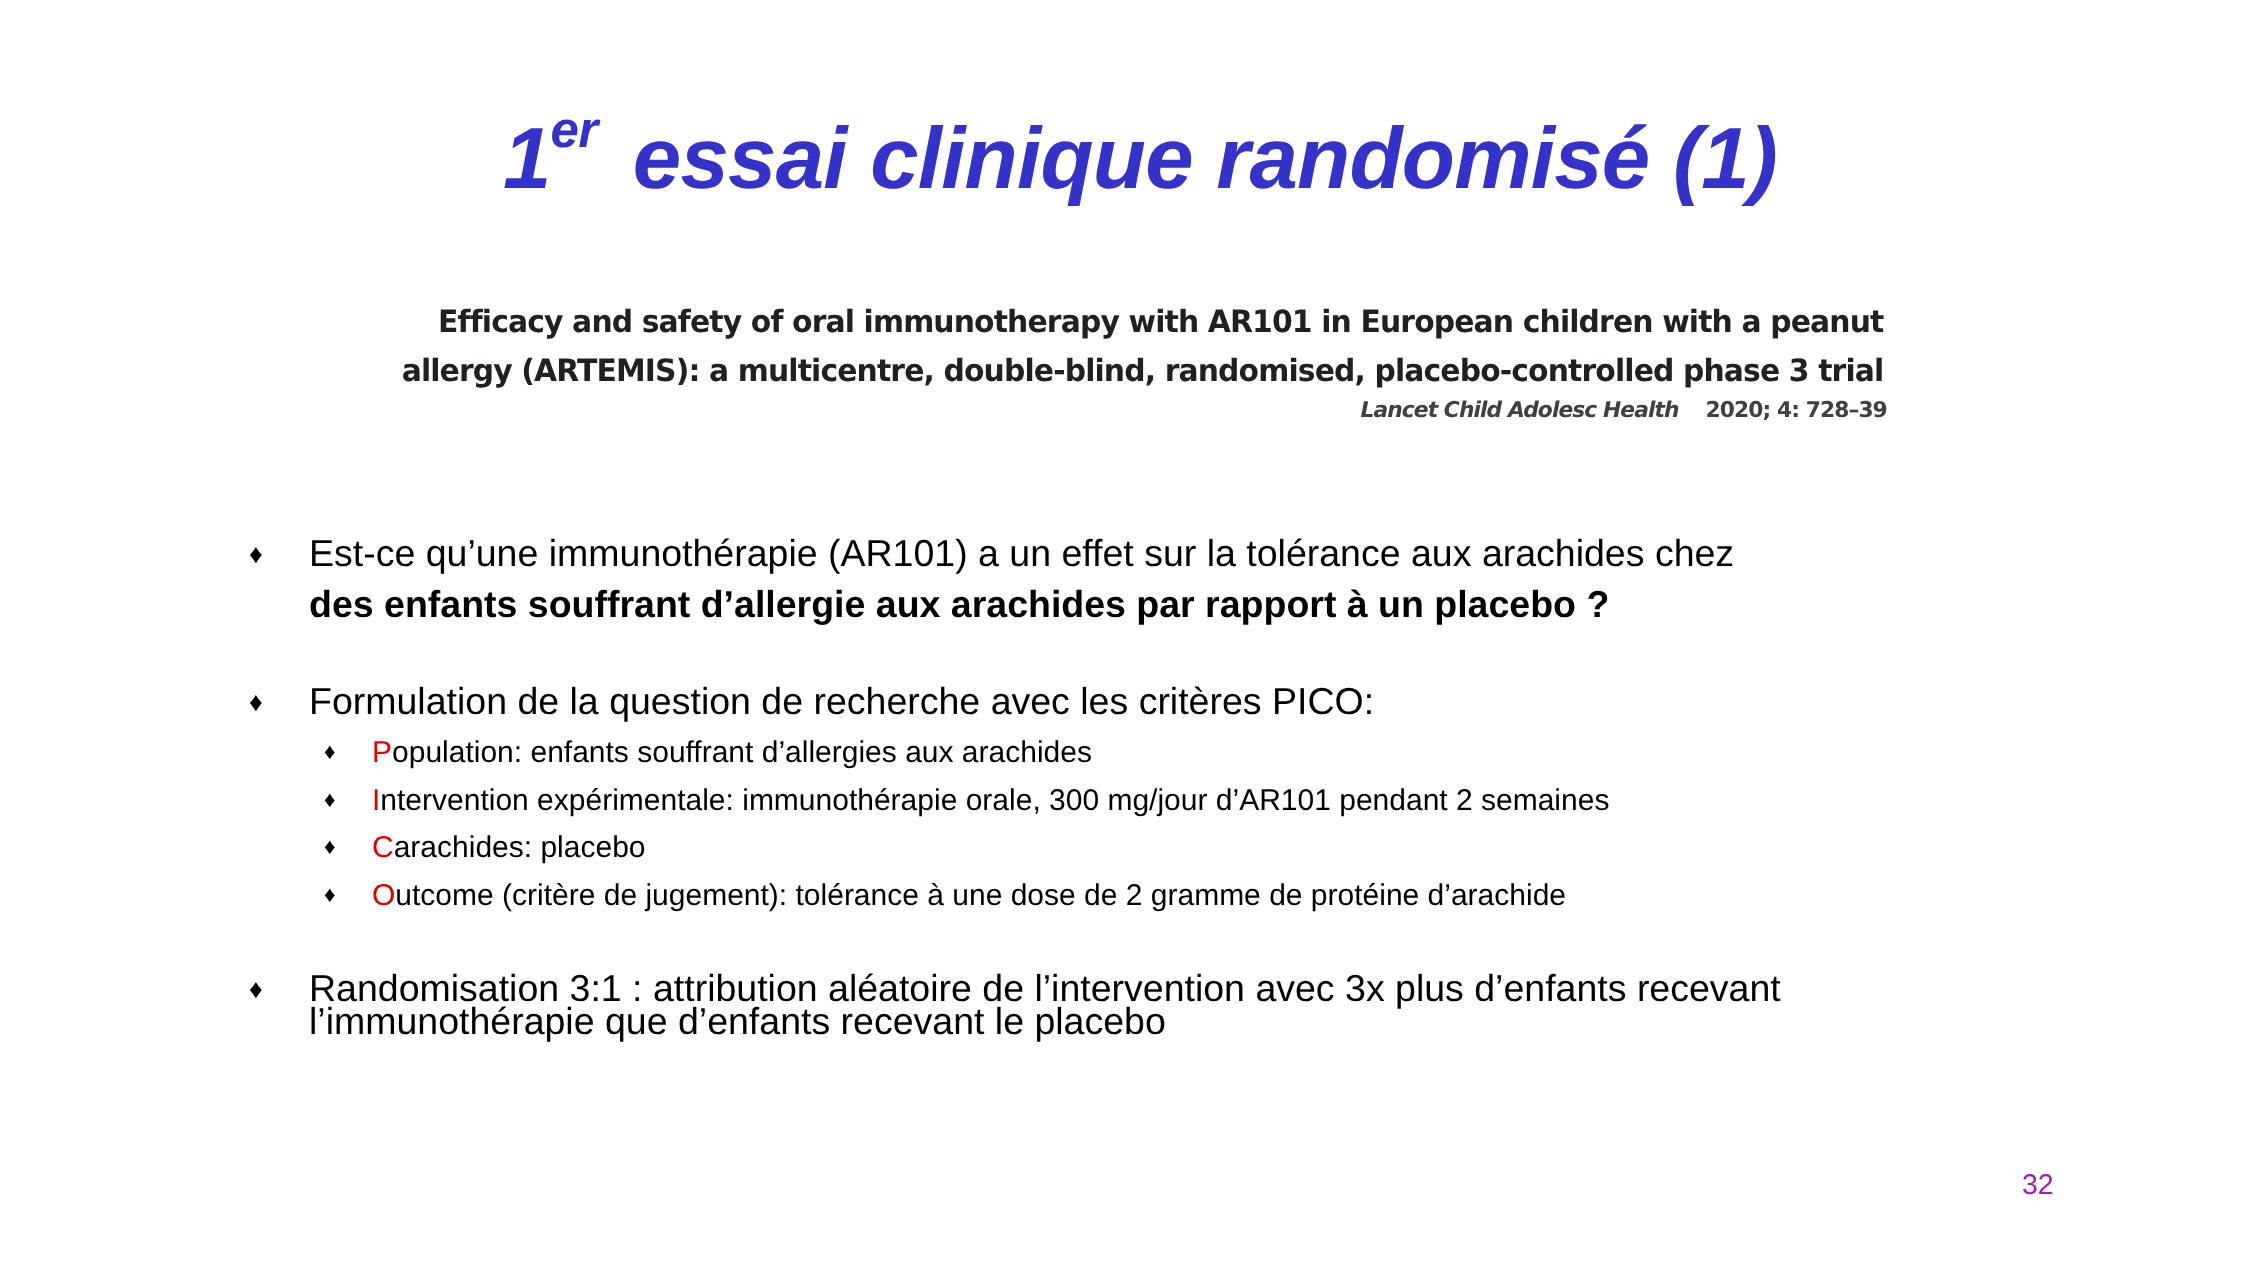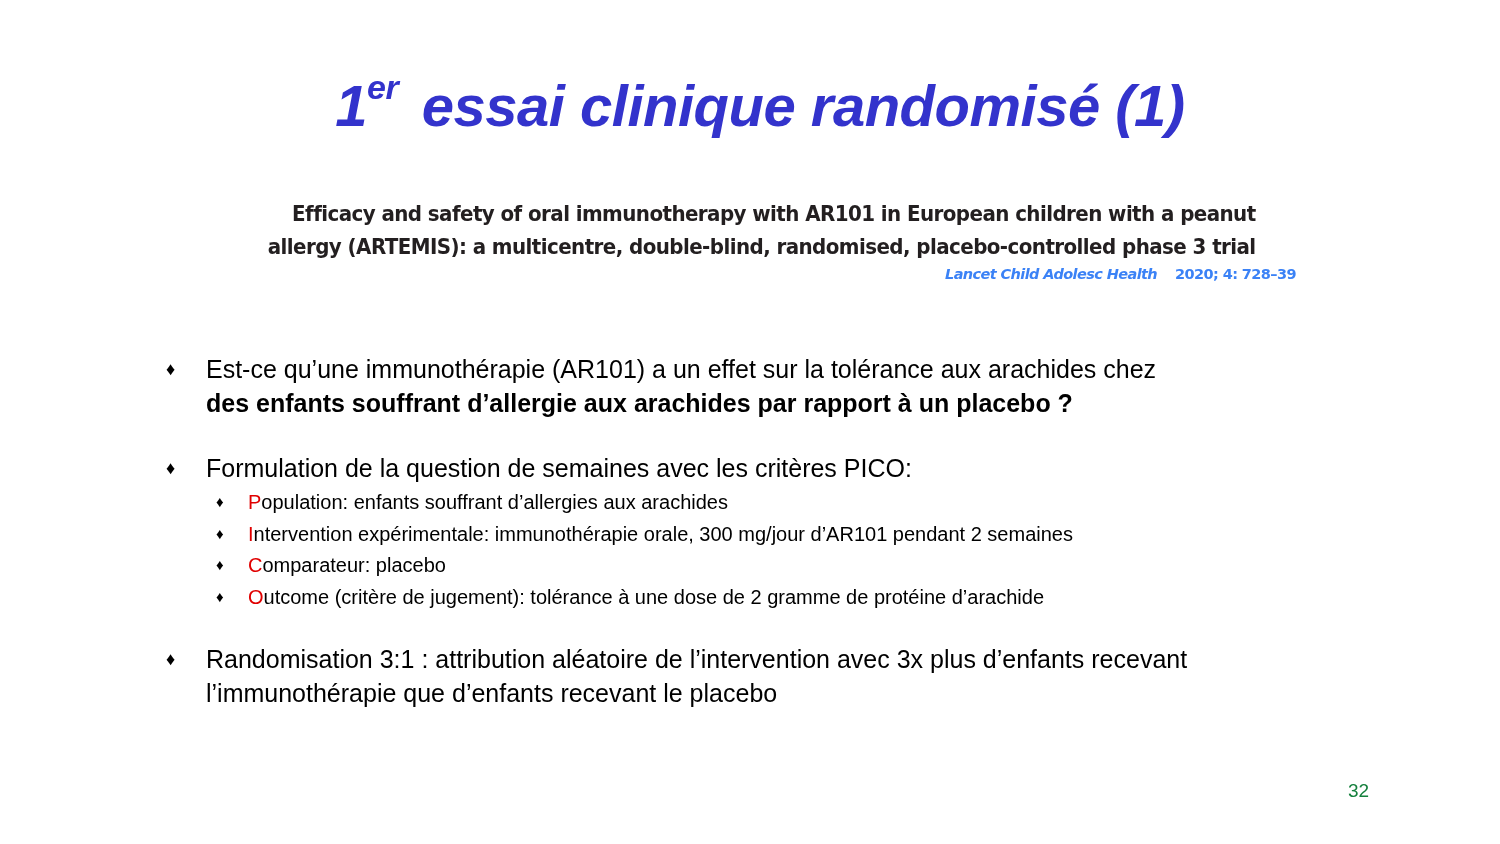--- a/index.html
+++ b/index.html
@@ -1,70 +1,70 @@
 <!DOCTYPE html>
 <html><head>
 <meta charset="utf-8">
 <style>
   html, body { margin:0; padding:0; }
   body { width:1500px; height:844px; background:#ffffff; position:relative; overflow:hidden; font-family:"Liberation Sans", sans-serif; color:#000; }
   .title { position:absolute; left:0; width:1520px; top:72px; text-align:center; font-family:"Liberation Sans", sans-serif; font-weight:bold; font-style:italic; font-size:58px; color:#3333cc; letter-spacing:-0.5px; }
   .title sup { font-size:34px; vertical-align:top; position:relative; top:-4px; margin-right:8px; }
   .citation { position:absolute; left:208px; top:198px; width:1080px;text-align:right; }
   .cit-line { font-family:"DejaVu Sans", sans-serif; font-weight:bold; font-size:20.5px; color:#231f20; letter-spacing:-0.6px; line-height:33px; white-space:nowrap; transform:scaleX(0.97); transform-origin:left; }
-  .cit-ref { position:absolute; left:737px; top:68px; font-family:"DejaVu Sans", sans-serif; font-size:14.5px; color:#3b82f6; white-space:nowrap; letter-spacing:-0.6px; font-weight:bold; }
+  .cit-ref { position:absolute; left:699px; top:68px; font-family:"DejaVu Sans", sans-serif; font-size:14.5px; color:#404040; white-space:nowrap; letter-spacing:-0.6px; font-weight:bold; }
   .cit-ref .journal { font-style:italic; }
   .cit-ref .year { margin-left:18px; }
   .bullet { position:absolute; left:166px; font-size:25px; line-height:34px; color:#000; }
   .bullet .dia { position:absolute; left:0; top:0; font-size:18px; }
   .bullet .txt { position:absolute; left:40px; white-space:nowrap; }
   .sub { position:absolute; left:216px; font-size:20px; line-height:32px; white-space:nowrap; }
   .sub .dia { position:absolute; left:0; font-size:15px; }
   .sub .txt { position:absolute; left:32px; }
   .red { color:#e00000; }
-  .page-num { position:absolute; left:1348px; top:780px; font-size:19px; color:#15803d; }
+  .page-num { position:absolute; left:1348px; top:780px; font-size:19px; color:#a21caf; }
 </style>
 </head>
 <body>
 
 <div class="title"><span>1</span><sup>er</sup><span> essai clinique randomisé (1)</span></div>
 
 <div class="citation">
   <div class="cit-line">Efficacy and safety of oral immunotherapy with AR101 in European children with  a peanut</div>
   <div class="cit-line">allergy (ARTEMIS):  a multicentre, double-blind, randomised, placebo-controlled phase 3 trial</div>
   <div class="cit-ref"><span class="journal">Lancet Child Adolesc Health</span><span class="year">2020; 4: 728–39</span></div>
 </div>
 
 <div class="bullet" style="top:352px;">
   <span class="dia">♦</span>
   <span class="txt" style="top:0;">Est-ce qu’une immunothérapie (AR101) a un effet sur la tolérance aux arachides chez</span>
   <span class="txt" style="top:34px;font-weight:bold;">des enfants souffrant d’allergie aux arachides par rapport à un placebo ?</span>
 </div>
 
 <div class="bullet" style="top:451px;">
   <span class="dia">♦</span>
-  <span class="txt" style="top:0;">Formulation de la question de semaines avec les critères PICO:</span>
+  <span class="txt" style="top:0;">Formulation de la question de recherche avec les critères PICO:</span>
 </div>
 
 <div class="sub" style="top:486px;">
   <span class="dia">♦</span>
   <span class="txt"><span class="red">P</span><span>opulation: enfants souffrant d’allergies aux arachides</span></span>
 </div>
 <div class="sub" style="top:518px;">
   <span class="dia">♦</span>
   <span class="txt"><span class="red">I</span><span>ntervention expérimentale: immunothérapie orale, 300 mg/jour d’AR101 pendant 2 semaines</span></span>
 </div>
 <div class="sub" style="top:549px;">
   <span class="dia">♦</span>
-  <span class="txt"><span class="red">C</span><span>omparateur: placebo</span></span>
+  <span class="txt"><span class="red">C</span><span>arachides: placebo</span></span>
 </div>
 <div class="sub" style="top:581px;">
   <span class="dia">♦</span>
   <span class="txt"><span class="red">O</span><span>utcome (critère de jugement): tolérance à une dose de 2 gramme de protéine d’arachide</span></span>
 </div>
 
 <div class="bullet" style="top:642px;">
   <span class="dia">♦</span>
   <span class="txt" style="top:0;text-align:center;">Randomisation 3:1 : attribution aléatoire de l’intervention avec 3x plus d’enfants recevant</span>
-  <span class="txt" style="top:34px;">l’immunothérapie que d’enfants recevant le placebo</span>
+  <span class="txt" style="top:22px;">l’immunothérapie que d’enfants recevant le placebo</span>
 </div>
 
 <div class="page-num">32</div>
 
 </body></html>

